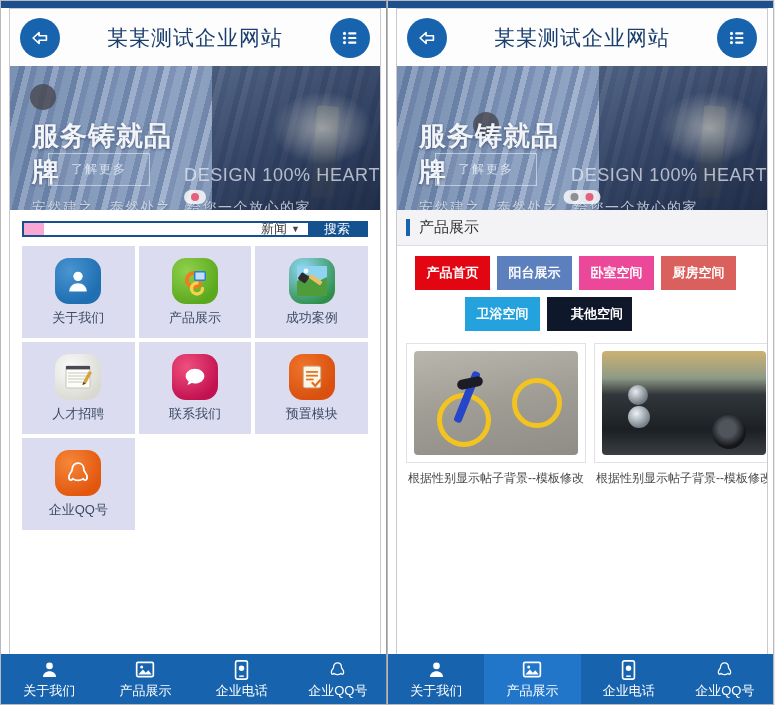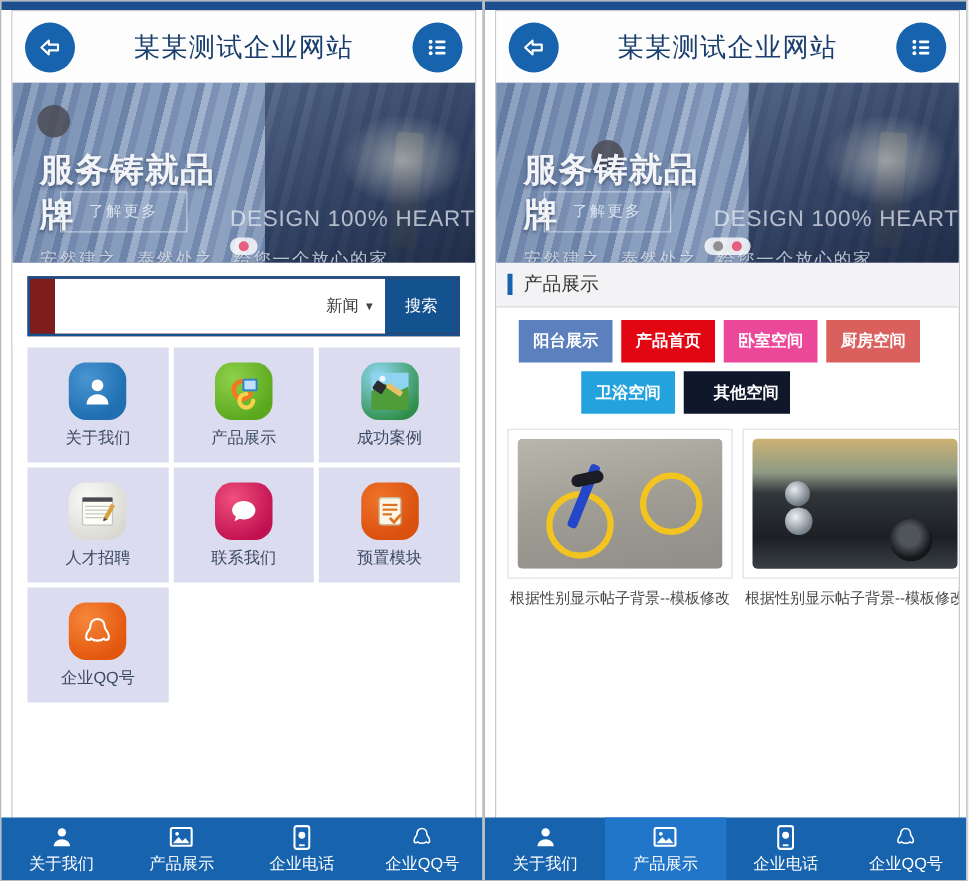--- a/index.html
+++ b/index.html
@@ -161,23 +161,23 @@
   .cdot.active { background: #e4607e; }
 
   
   .search-wrap {
     padding: 11px 12px 9px 12px;
     flex: 0 0 auto;
     background: #fff;
   }
   .search-bar {
     display: flex;
-    height: 48px;
+    height: 16px;
     border: 2px solid #14518f;
-    background: #7f1d1d;
+    background: #f9a8d4;
     overflow: hidden;
     padding-left: 20px;
   }
   .search-field {
     flex: 1 1 auto;
     background: #ffffff;
     display: flex;
     align-items: center;
     justify-content: flex-end;
     padding-right: 8px;
@@ -640,22 +640,22 @@
           <span class="cdot active"></span>
         </div>
       </div>
 
       <div class="sec-head">
         <span class="sec-bar"></span>
         <span class="sec-title">产品展示</span>
       </div>
 
       <div class="cats">
+        <div class="chip" style="background:#e20613;">产品首页</div>
         <div class="chip" style="background:#5c7fbd;">阳台展示</div>
-        <div class="chip" style="background:#e20613;">产品首页</div>
         <div class="chip" style="background:#ec4899;">卧室空间</div>
         <div class="chip" style="background:#d9605d;">厨房空间</div>
         <div class="chip" style="background:#23a2dd; margin-left:50px;">卫浴空间</div>
         <div class="chip" style="background:#0f172a;padding-left:24px;">其他空间</div>
       </div>
 
       <div class="prod-grid">
         <div class="prod-card">
           <div class="prod-thumb-box">
             <div class="prod-thumb th-bike">

